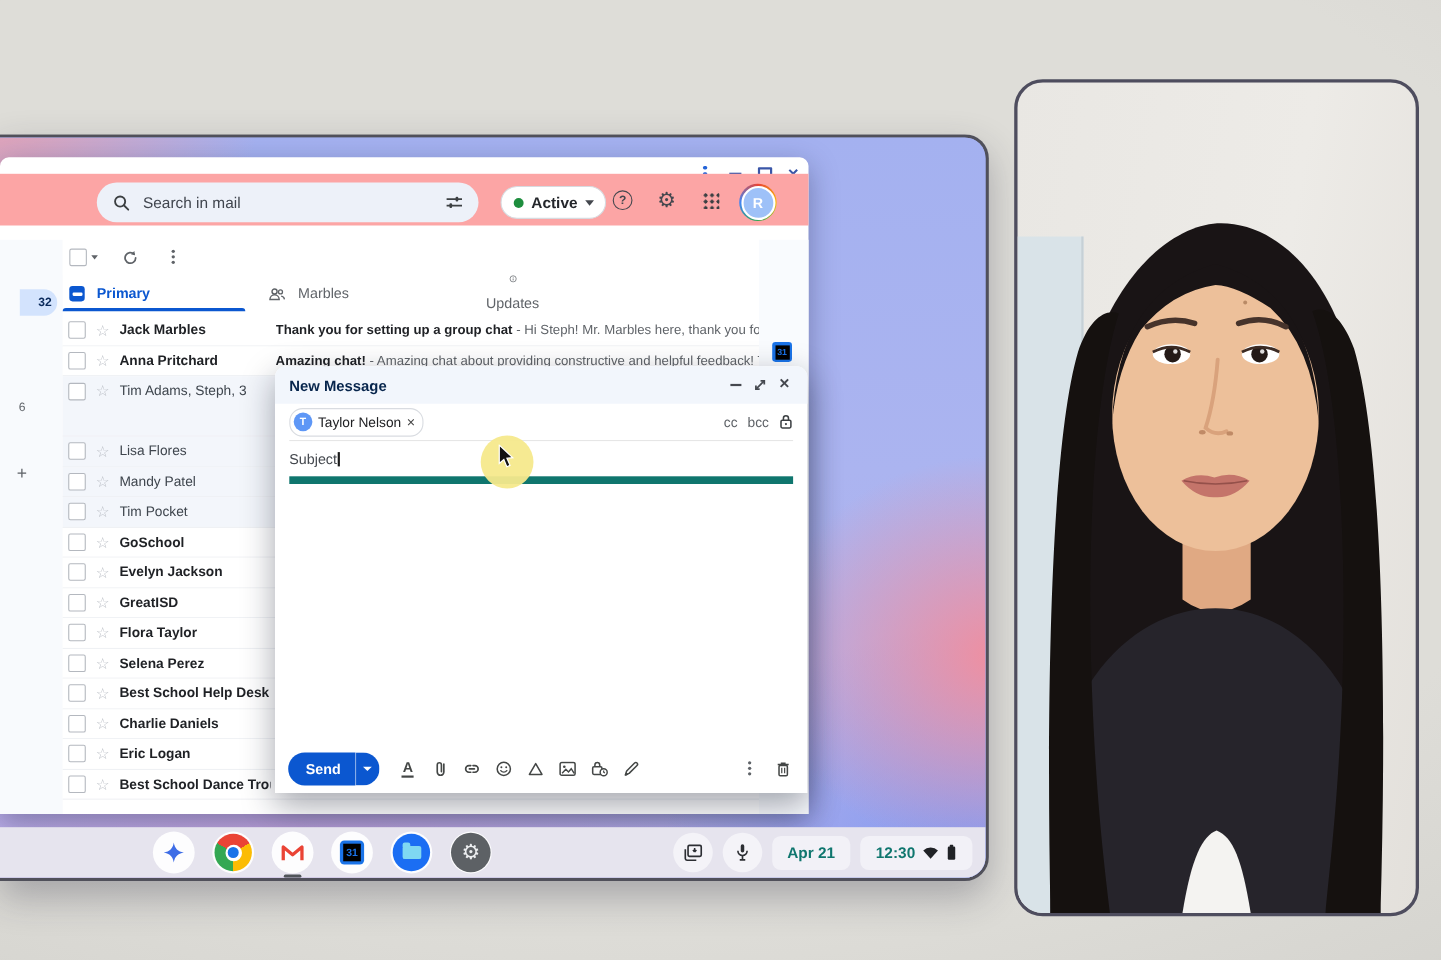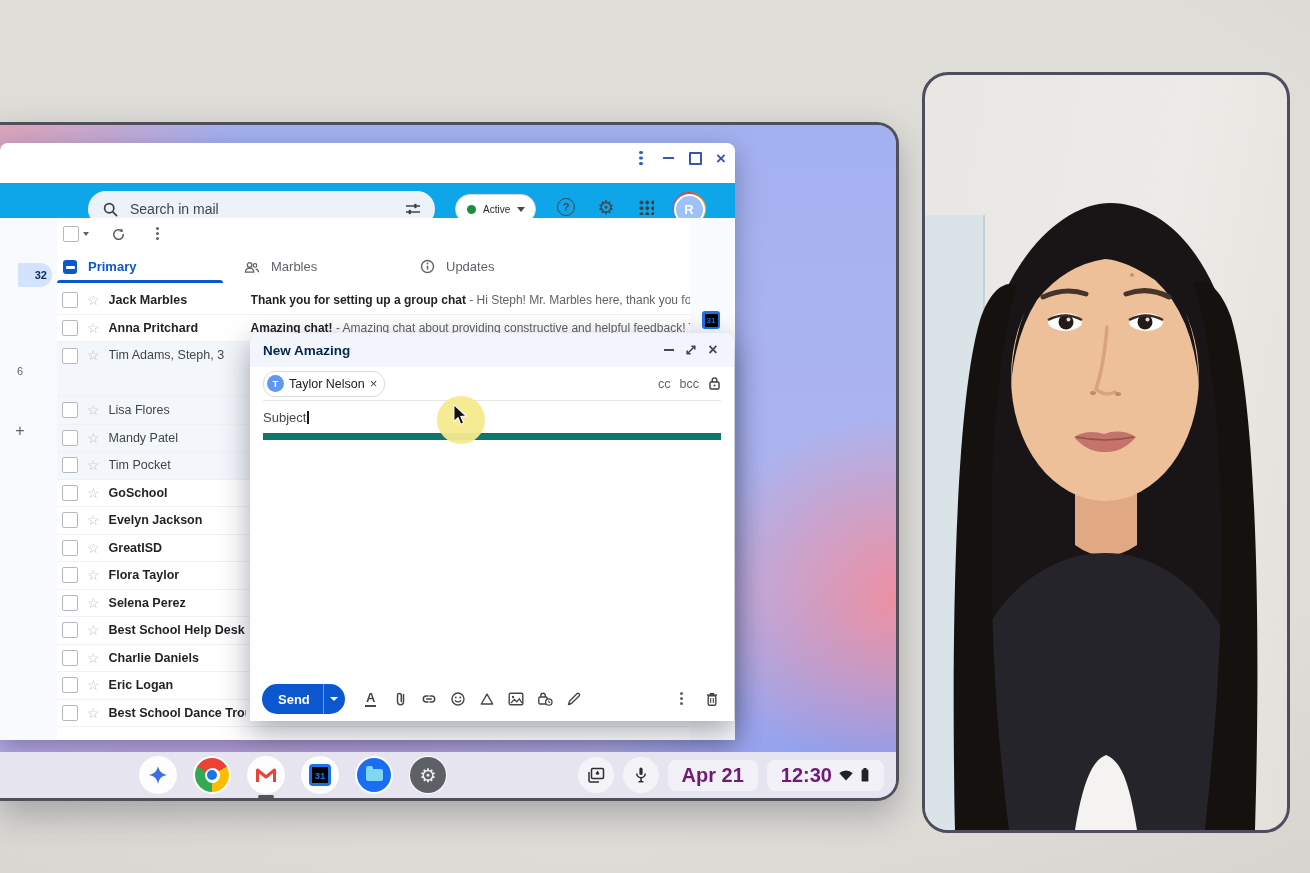--- a/index.html
+++ b/index.html
@@ -26,28 +26,28 @@
   .gmail{position:absolute;left:0;top:18px;width:735px;height:597px;background:#fff;
     border-radius:8px 8px 0 0;box-shadow:0 8px 26px rgba(20,25,60,.35);}
   .winbar{position:absolute;top:0;left:0;right:0;height:28px;}
   .win-ic{position:absolute;top:6px;width:18px;height:18px;display:flex;align-items:center;justify-content:center;color:#3a56a8;}
   .vdots{width:3.5px;height:3.5px;border-radius:50%;background:#2464d8;box-shadow:0 5.5px 0 #2464d8,0 11px 0 #2464d8;margin-top:-11px;}
   .vdots.gray{background:#5f6368;box-shadow:0 5px 0 #5f6368,0 10px 0 #5f6368;}
   .ic-min{width:11px;height:0;border-top:2px solid #3a56a8;}
   .ic-max{width:9px;height:9px;border:2px solid #3a56a8;border-radius:1px;}
   .ic-close{font-size:17px;font-weight:700;color:#3a56a8;line-height:1;}
   
-  .gm-header{position:absolute;top:40px;left:0;width:100%;height:47px;background:#0ea5e9;}
+  .gm-header{position:absolute;top:15px;left:0;width:100%;height:47px;background:#fca5a5;}
   .search-pill{position:absolute;left:88px;top:8px;width:347px;height:36px;background:#edf1f9;border-radius:18px;display:flex;align-items:center;}
   .search-pill .q{margin:0 12px 0 15px;}
   .search-txt{font-size:14px;color:#40454e;flex:1;white-space:nowrap;}
   .tune{margin-right:14px;}
   .active-chip{position:absolute;left:455px;top:11px;height:28px;border:1px solid #d7dadf;border-radius:15px;background:#fff;display:flex;align-items:center;gap:7px;padding:0 10px 0 11px;}
   .dot-green{width:9px;height:9px;border-radius:50%;background:#1e8e3e;}
-  .active-txt{font-size:10px;font-weight:400;color:#24262b;}
+  .active-txt{font-size:14px;font-weight:700;color:#24262b;}
   .caret-down{width:0;height:0;border-left:4px solid transparent;border-right:4px solid transparent;border-top:5px solid #44474e;}
   .hdr-ic{position:absolute;top:14px;width:20px;height:20px;display:flex;align-items:center;justify-content:center;color:#3c4043;}
   .help-c{width:16px;height:16px;border:1.6px solid #44474e;border-radius:50%;font-size:11px;font-weight:700;color:#44474e;display:flex;align-items:center;justify-content:center;}
   .gear{font-size:19px;color:#44474e;line-height:1;}
   .grid9{width:16px;height:16px;background-image:radial-gradient(#3c4043 1.6px, transparent 1.9px);background-size:5.8px 5.8px;background-position:0.6px 0.6px;}
   .avatar{position:absolute;left:672px;top:9px;width:34px;height:34px;border-radius:50%;
     background:conic-gradient(#ea4335,#fbbc04,#34a853,#4285f4,#ea4335);display:flex;align-items:center;justify-content:center;}
   .avatar-in{width:27px;height:27px;border-radius:50%;background:#9ec1f8;border:2px solid #fff;display:flex;align-items:center;justify-content:center;color:#fff;font-size:13px;font-weight:700;}
   
   .gm-side{position:absolute;left:0;top:75px;width:57px;height:522px;background:#f8fafd;}
@@ -129,21 +129,21 @@
   .chrome-w{width:15px;height:15px;border-radius:50%;background:#fff;display:flex;align-items:center;justify-content:center;}
   .chrome-b{width:10px;height:10px;border-radius:50%;background:#1a73e8;}
   .gcal.big{width:22px;height:22px;border-radius:4px;}
   .gcal.big .in{width:16px;height:16px;font-size:9.5px;}
   .files-c{width:34px;height:34px;border-radius:50%;background:#1b6ef3;display:flex;align-items:center;justify-content:center;}
   .folder{width:17px;height:12px;background:#7fd8f2;border-radius:2px;position:relative;}
   .folder::before{content:"";position:absolute;left:0;top:-3px;width:7px;height:4px;background:#7fd8f2;border-radius:2px 2px 0 0;}
   .settings-c{width:36px;height:36px;border-radius:50%;background:#5d6165;display:flex;align-items:center;justify-content:center;color:#eceef0;font-size:19px;}
   .tb-right{margin-left:auto;display:flex;align-items:center;gap:9px;margin-right:12px;}
   .tb-circ{width:36px;height:36px;border-radius:50%;background:#f4f3f8;display:flex;align-items:center;justify-content:center;color:#2c2e33;}
-  .tb-pill{height:31px;background:#f2f1f7;border-radius:8px;display:flex;align-items:center;padding:0 14px;gap:6px;font-size:20px;font-weight:700;color:#701a75;}
+  .tb-pill{height:31px;background:#f2f1f7;border-radius:8px;display:flex;align-items:center;padding:0 14px;gap:6px;font-size:14px;font-weight:700;color:#0f766e;}
   
   .webcam{position:absolute;left:922px;top:72px;width:362px;height:755px;border:3px solid #4e4d5e;border-radius:26px;overflow:hidden;
     background:linear-gradient(100deg,#e9e7e3 0%,#edebe7 55%,#e3e0db 100%);}
   .wall-strip{position:absolute;left:0;top:140px;width:58px;bottom:0;background:#d9e3e8;border-right:2px solid #c6d0d6;}
   .person{position:absolute;inset:0;}
   svg{display:block;}
 </style>
 </head>
 <body>
 
@@ -226,21 +226,21 @@
       </div>
       <div class="tab" style="width:176px;">
         <svg width="16" height="14" viewBox="0 0 16 14">
             <circle cx="5.6" cy="5" r="2.3" fill="none" stroke="#5f6368" stroke-width="1.3"></circle>
             <circle cx="11" cy="5.4" r="1.8" fill="none" stroke="#5f6368" stroke-width="1.2"></circle>
             <path d="M1.4 12.2a4.2 4.2 0 0 1 8.4 0Z" fill="none" stroke="#5f6368" stroke-width="1.3"></path>
             <path d="M11.6 9.2a3.4 3.4 0 0 1 3 3" fill="none" stroke="#5f6368" stroke-width="1.2"></path>
           </svg>
         <span class="tab-label">Marbles</span>
       </div>
-      <div class="tab" style="width:113px;">
+      <div class="tab" style="width:113px;flex-direction:column;">
         <svg width="15" height="15" viewBox="0 0 15 15">
             <circle cx="7.5" cy="7.5" r="6" fill="none" stroke="#5f6368" stroke-width="1.4"></circle>
             <line x1="7.5" y1="6.7" x2="7.5" y2="10.6" stroke="#5f6368" stroke-width="1.5"></line>
             <circle cx="7.5" cy="4.5" r="0.9" fill="#5f6368"></circle>
           </svg>
         <span class="tab-label">Updates</span>
       </div>
     </div>
     <div class="tab-underline"></div>
 
@@ -344,21 +344,21 @@
     <span class="cb"></span>
     <span class="estar">☆</span>
     <span class="esender">Best School Dance Troupe</span>
     <span class="etext"><span class="esubj">N</span><span></span><span></span></span>
   </div>
       </div>
   </div>
 
   <div class="compose">
     <div class="cmp-head">
-      <span class="cmp-title">New Amazing</span>
+      <span class="cmp-title">New Message</span>
       <span class="cmp-ctl">
           <span class="cmp-min"></span>
         </span>
       <span class="cmp-ctl">
         <svg width="12" height="12" viewBox="0 0 12 12">
             <line x1="2.5" y1="9.5" x2="9.5" y2="2.5" stroke="#45484f" stroke-width="1.6"></line>
             <polyline points="6.4,2.2 9.8,2.2 9.8,5.6" fill="none" stroke="#45484f" stroke-width="1.6"></polyline>
             <polyline points="5.6,9.8 2.2,9.8 2.2,6.4" fill="none" stroke="#45484f" stroke-width="1.6"></polyline>
           </svg>
       </span>

